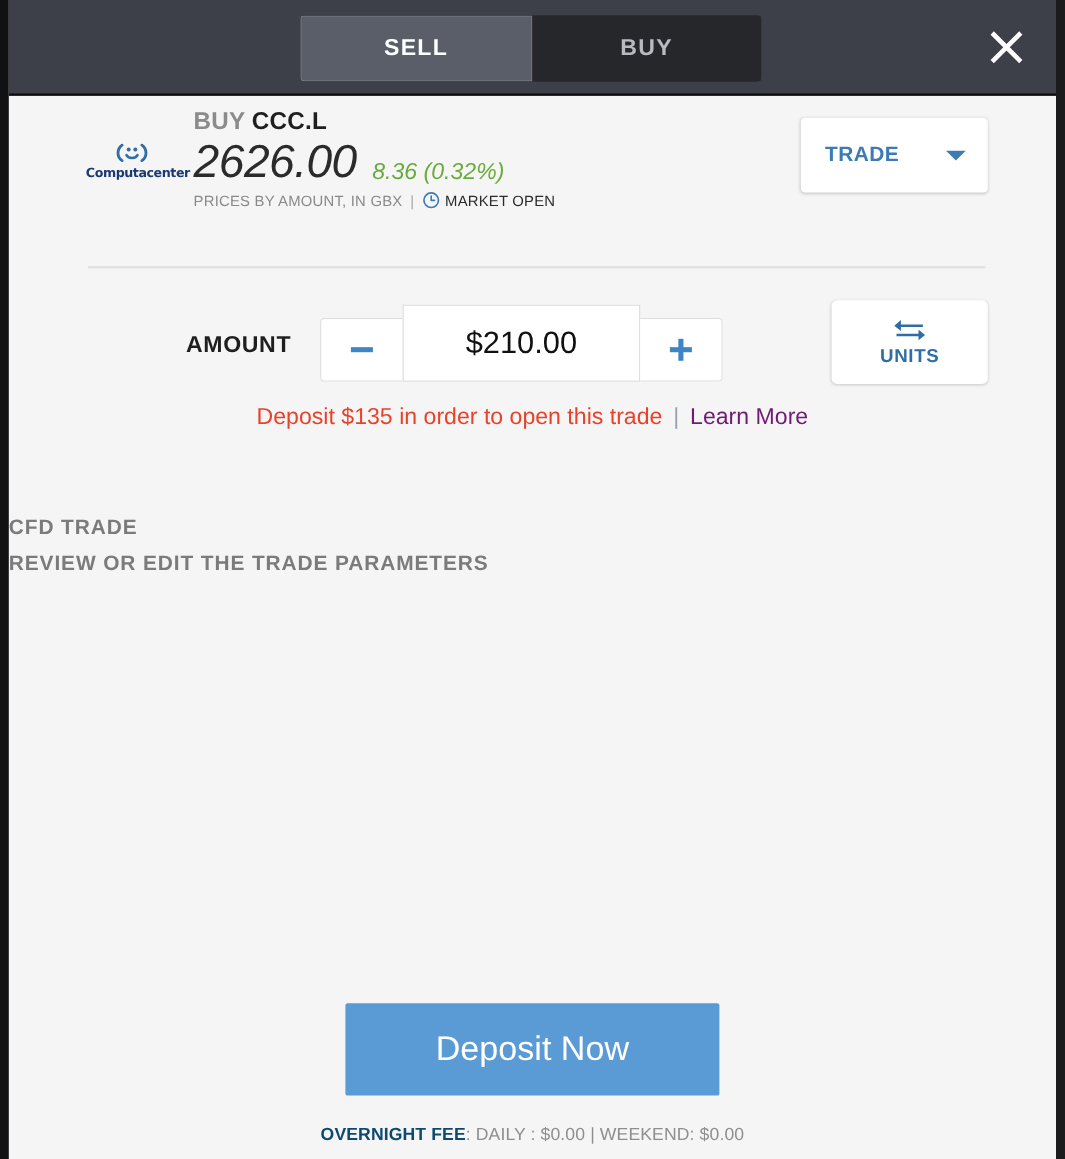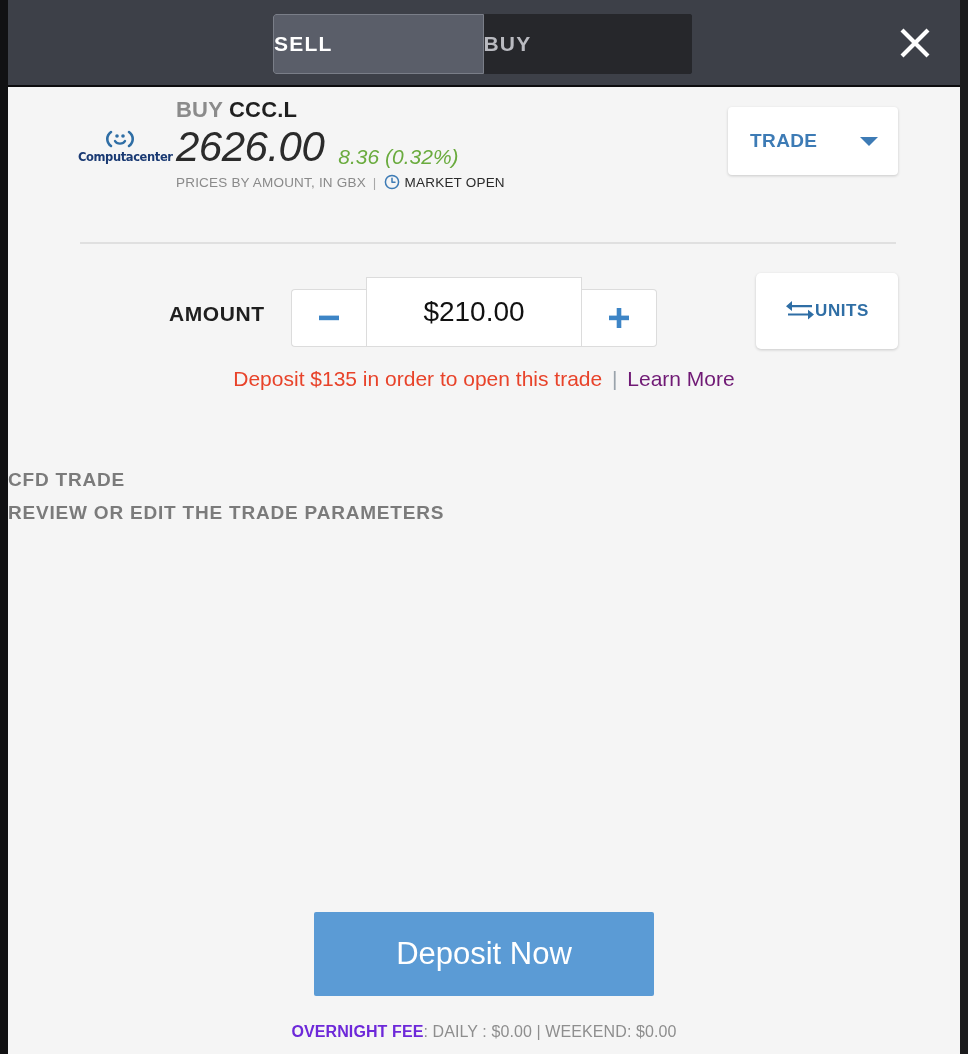--- a/index.html
+++ b/index.html
@@ -55,21 +55,21 @@
     height: 60px;
     display: flex;
     border-radius: 3px;
     overflow: hidden;
     background: #26272b;
   }
   .side-tab {
     flex: 1;
     display: flex;
     align-items: center;
-    justify-content: flex-start;
+    justify-content: center;
     font-size: 21px;
     font-weight: bold;
     letter-spacing: 1.2px;
     cursor: pointer;
     box-sizing: border-box;
   }
   .side-tab.sell {
     background: #5a5e69;
     color: #ffffff;
     border: 1px solid #7a7e88;
@@ -257,21 +257,21 @@
   .units-btn {
     position: absolute;
     right: 62px;
     top: 7px;
     width: 142px;
     height: 76px;
     background: #ffffff;
     border-radius: 5px;
     box-shadow: 0 1px 3px rgba(0,0,0,0.18);
     display: flex;
-    flex-direction: row;
+    flex-direction: column;
     align-items: center;
     justify-content: center;
     cursor: pointer;
   }
   .units-icon { margin-bottom: 4px; display: flex; }
   .units-label {
     font-size: 17px;
     font-weight: bold;
     color: #2f6ea5;
     letter-spacing: 0.6px;
@@ -329,21 +329,21 @@
   .overnight-fee {
     position: absolute;
     left: 0;
     right: 0;
     top: 1023px;
     text-align: center;
     font-size: 16px;
     color: #8e8e8e;
     letter-spacing: 0.1px;
   }
-  .overnight-fee b { color: #6d28d9; }
+  .overnight-fee b { color: #0c4a6e; }
 </style>
 </head>
 <body>
 
 <div class="page-backdrop">
   <div class="backdrop-ghost" style="top:0;height:1054px;"></div>
 </div>
 
 <div class="modal">
 

